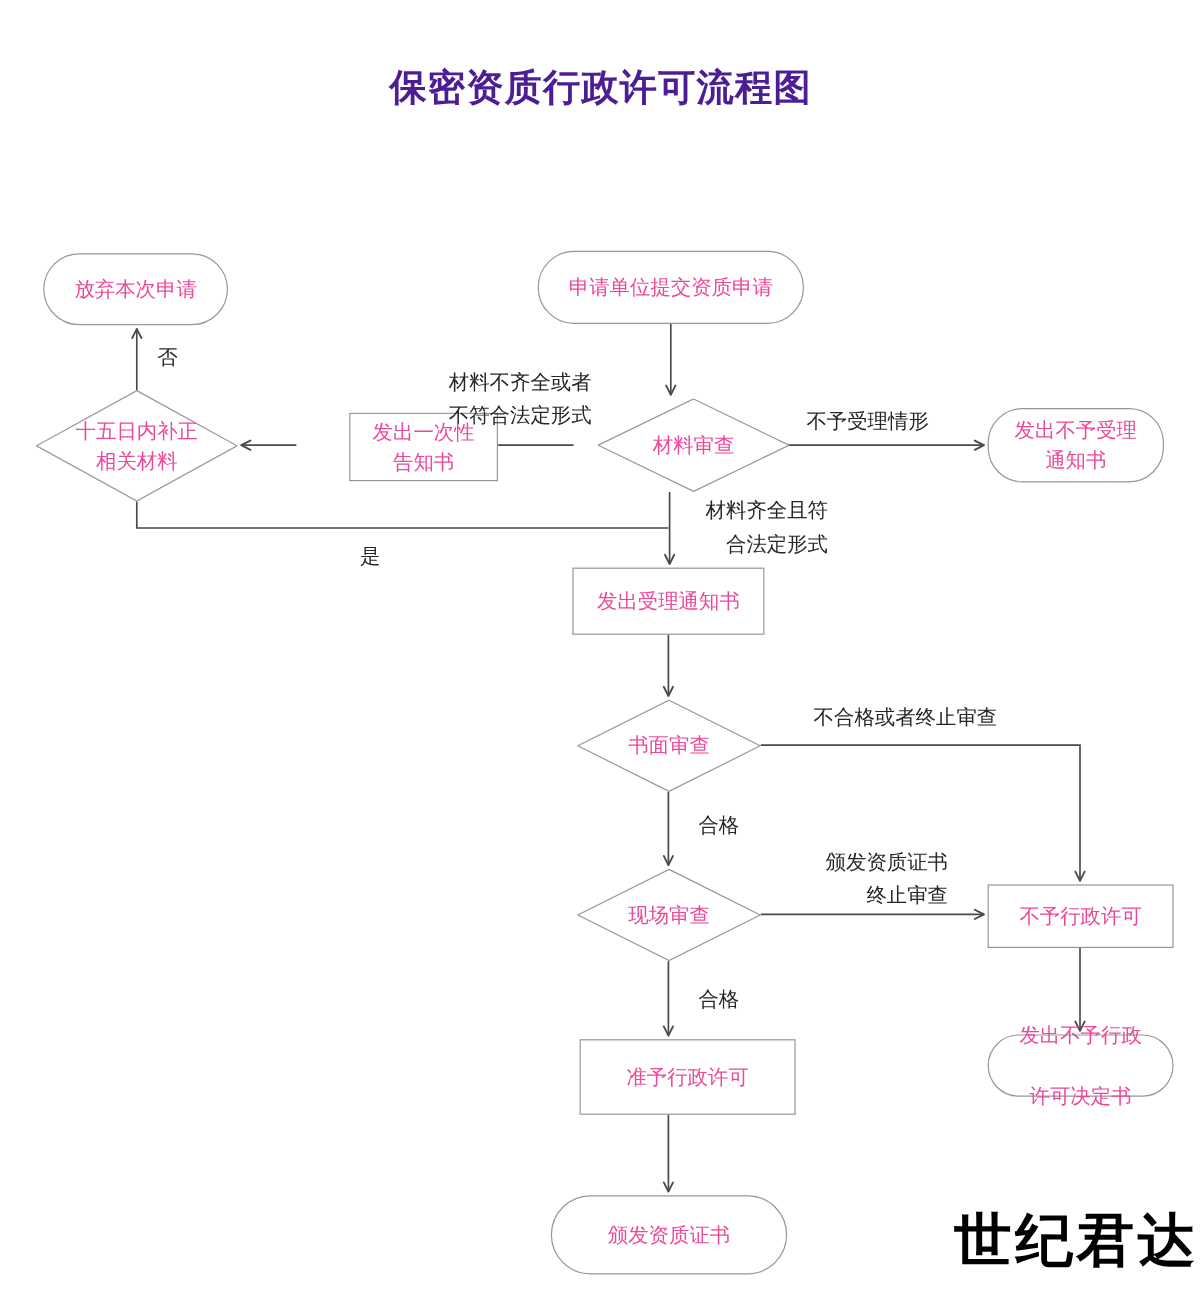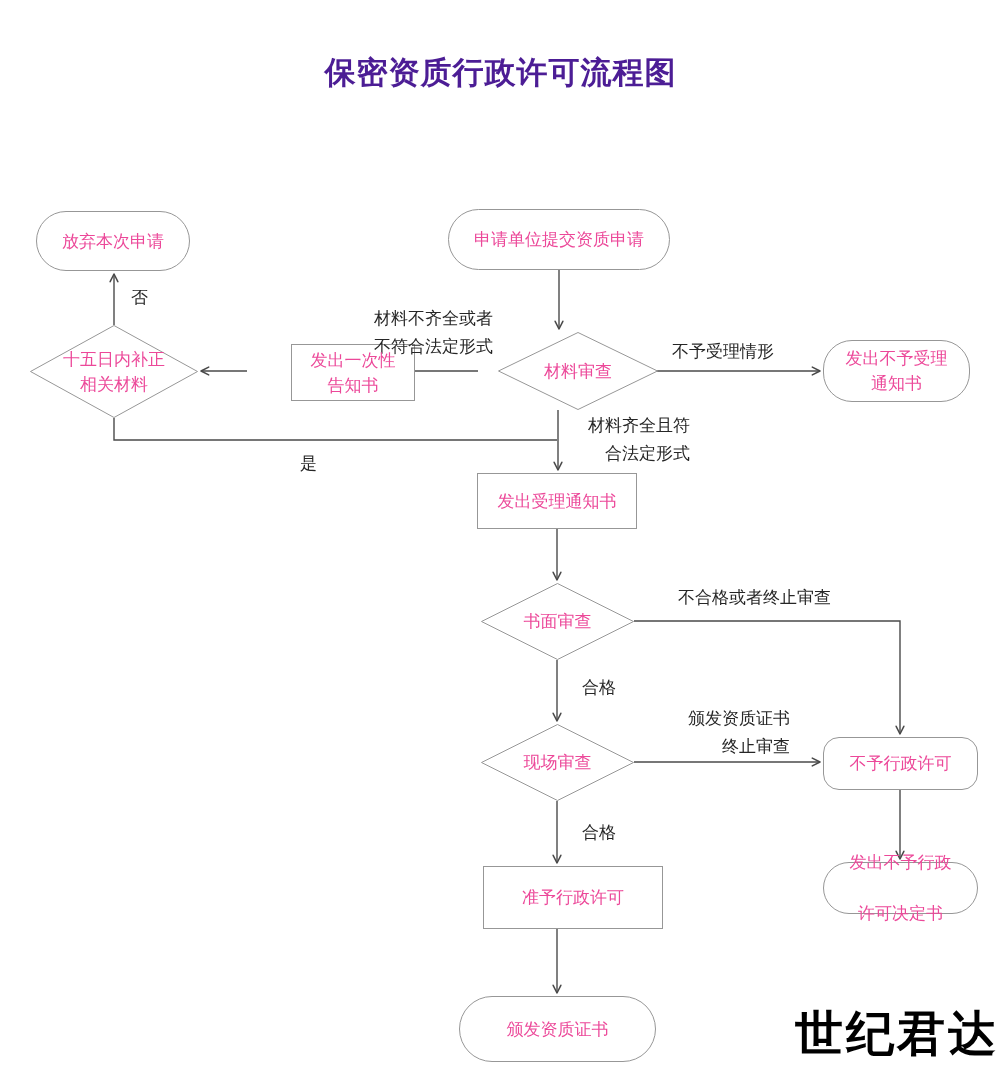--- a/index.html
+++ b/index.html
@@ -165,21 +165,21 @@
     <span class="label">书面审查</span>
   </div>
 
   <div class="node diamond" style="left:481px;top:724px;width:153px;height:77px;">
     <svg viewBox="0 0 153 77" preserveAspectRatio="none">
       <polygon points="76.5,0.5 152.5,38.5 76.5,76.5 0.5,38.5"></polygon>
     </svg>
     <span class="label">现场审查</span>
   </div>
 
-  <div class="node box" style="left:823px;top:737px;width:155px;height:53px;border-radius:16px;">
+  <div class="node box" style="left:823px;top:737px;width:155px;height:53px;">
     <span class="label">不予行政许可</span>
   </div>
 
   <div class="node box" style="left:483px;top:866px;width:180px;height:63px;">
     <span class="label">准予行政许可</span>
   </div>
 
   <div class="node stadium" style="left:823px;top:862px;width:155px;height:52px;border-radius:32px;gap:26px;">
     <span class="label">发出不予行政</span>
     <span class="label">许可决定书</span>

